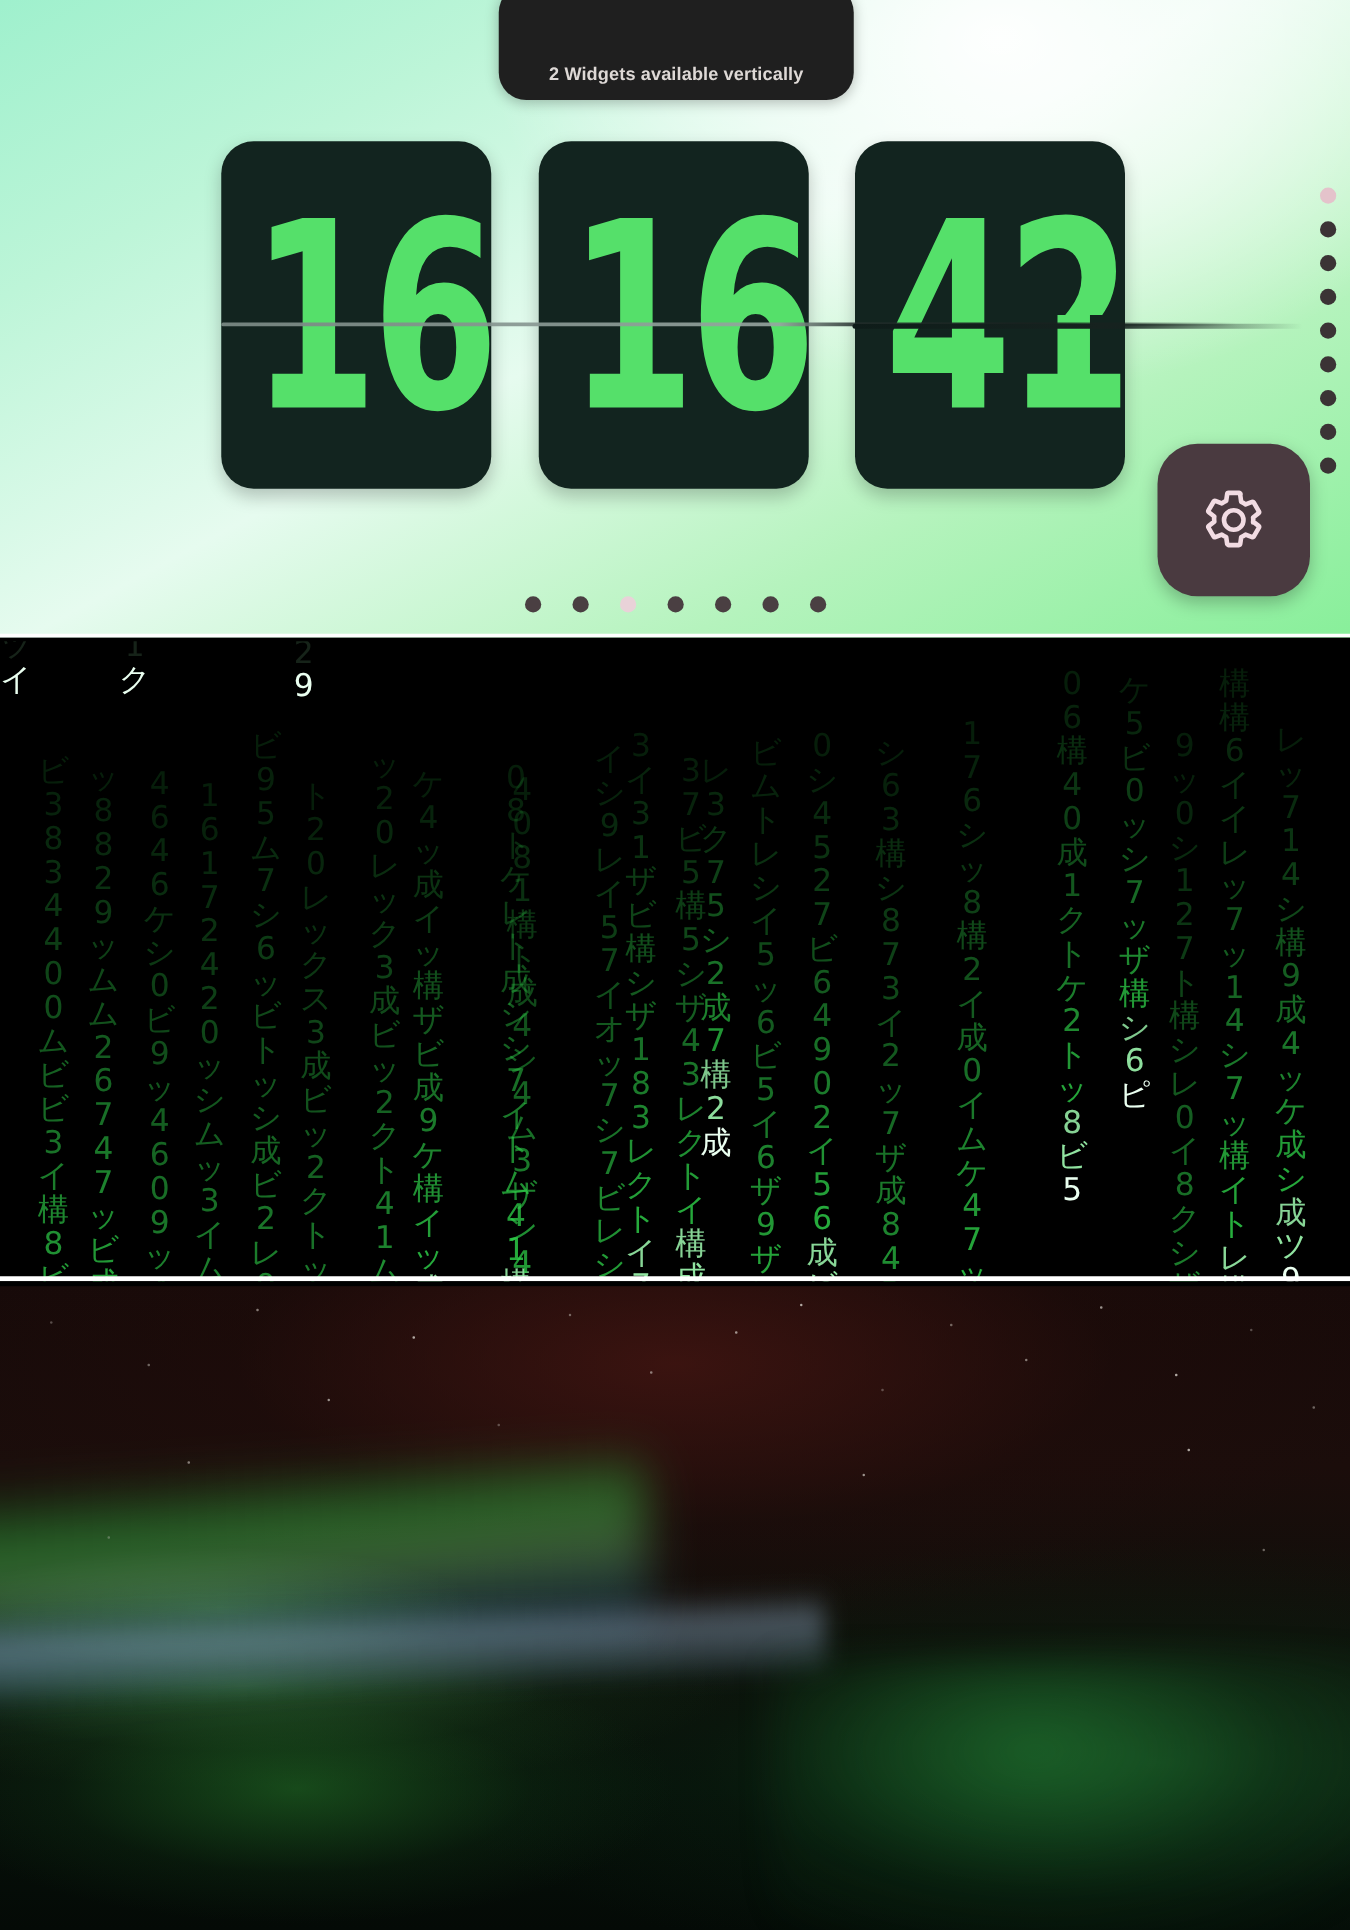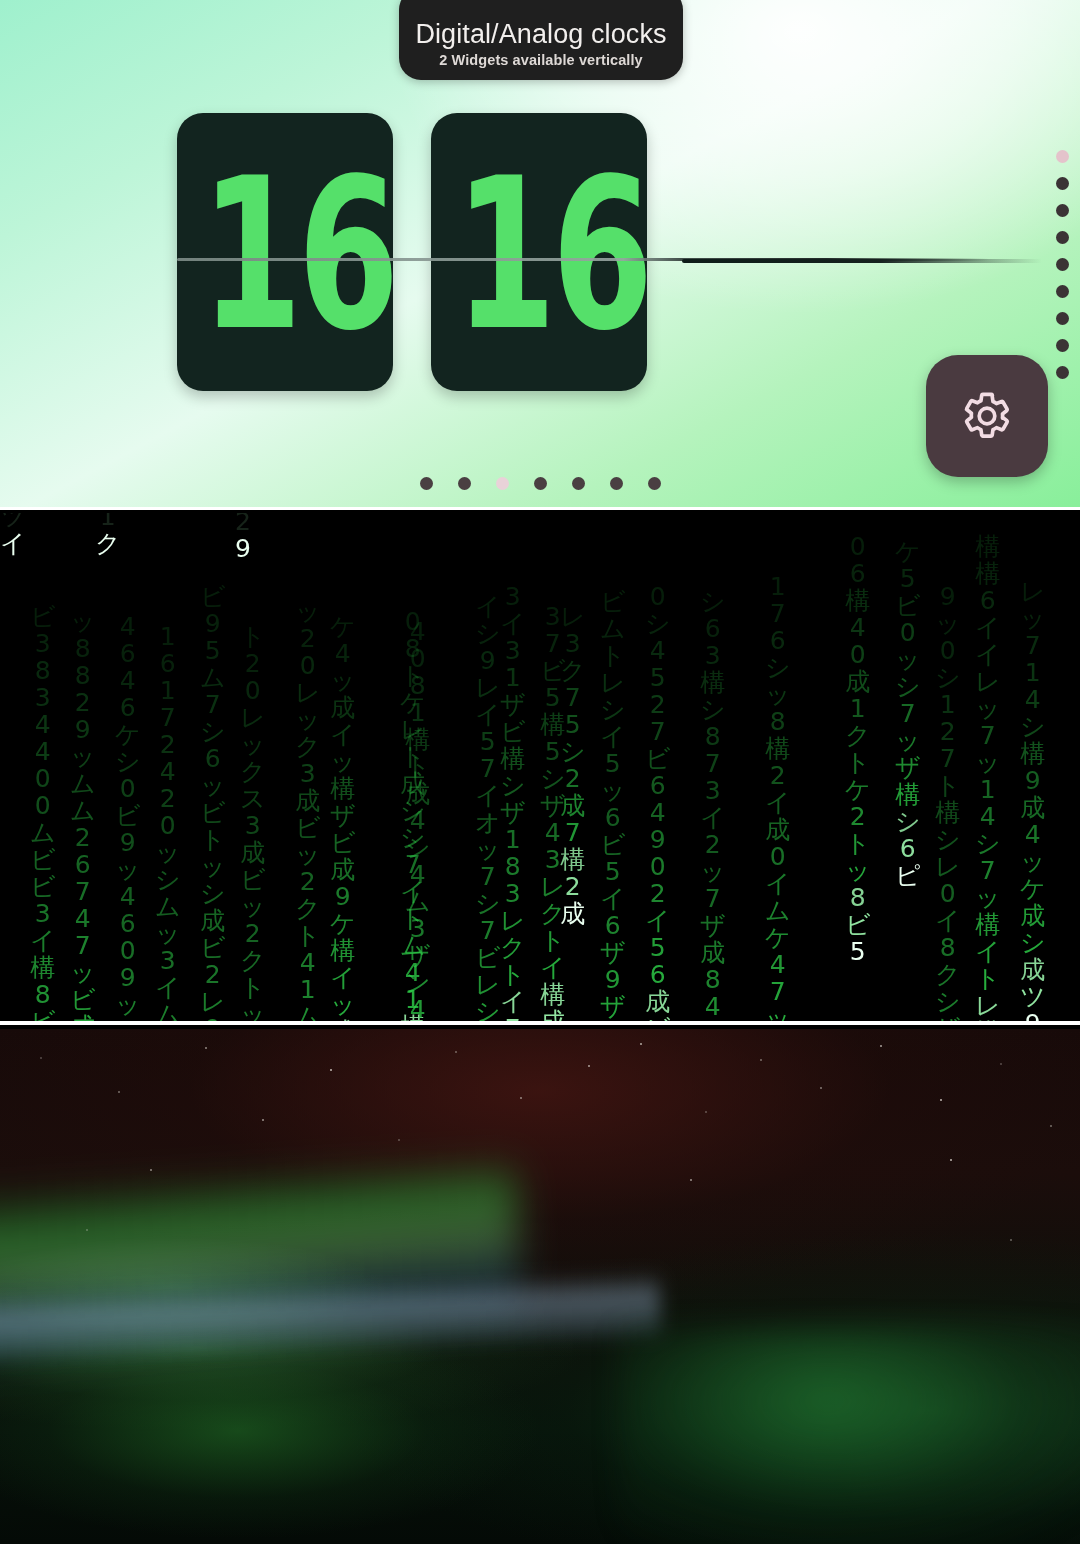--- a/index.html
+++ b/index.html
@@ -150,32 +150,39 @@
   .star{ position:absolute; background:#cfc9c2; border-radius:50%; opacity:.75; }
 </style>
 </head>
 <body>
 
 <div id="root">
 
   <section id="clock-panel">
 
     <div id="widget-chip">
-      <div class="chip-title">Digital/Analog clocks</div>
       <div class="chip-sub">2 Widgets available vertically</div>
     </div>
 
     <div class="flip-card" id="flip-card-1">
       <div class="flip-digit full">16</div>
     </div>
 
     <div class="flip-card" id="flip-card-2">
       <div class="flip-digit full">16</div>
     </div>
 
+    <div class="flip-card" id="flip-card-3">
+      <div class="half top">
+        <div class="flip-digit">42</div>
+      </div>
+      <div class="half bot">
+        <div class="flip-digit">41</div>
+      </div>
+    </div>
 
     <div id="hinge-line"></div>
 
     <div id="settings-fab">
       <svg width="52" height="52" viewBox="0 0 24 24">
         <path d="M19.14 12.94a7.07 7.07 0 000-1.88l2.03-1.58a.5.5 0 00.12-.64l-1.92-3.32a.5.5 0 00-.6-.22l-2.39.96a7.03 7.03 0 00-1.63-.94l-.36-2.54A.5.5 0 0013.9 2h-3.84a.5.5 0 00-.49.42l-.36 2.54c-.59.24-1.13.56-1.63.94l-2.39-.96a.5.5 0 00-.6.22L2.67 8.48a.5.5 0 00.12.64l2.03 1.58a7.07 7.07 0 000 1.88l-2.03 1.58a.5.5 0 00-.12.64l1.92 3.32c.12.21.37.3.6.22l2.39-.96c.5.38 1.04.7 1.63.94l.36 2.54c.4.24.25.42.49.42h3.84a.5.5 0 00.49-.42l.36-2.54c.59-.24 1.13-.56 1.63-.94l2.39.96c.23.08.48-.1.6-.22l1.92-3.32a.5.5 0 00-.12-.64l-2.03-1.58zM12 15.6A3.6 3.6 0 1112 8.4a3.6 3.6 0 010 7.2z" fill="none" stroke="#f2dce3" stroke-width="1.7" stroke-linejoin="round"></path>
       </svg>
     </div>
 
     <div id="vertical-dots">

